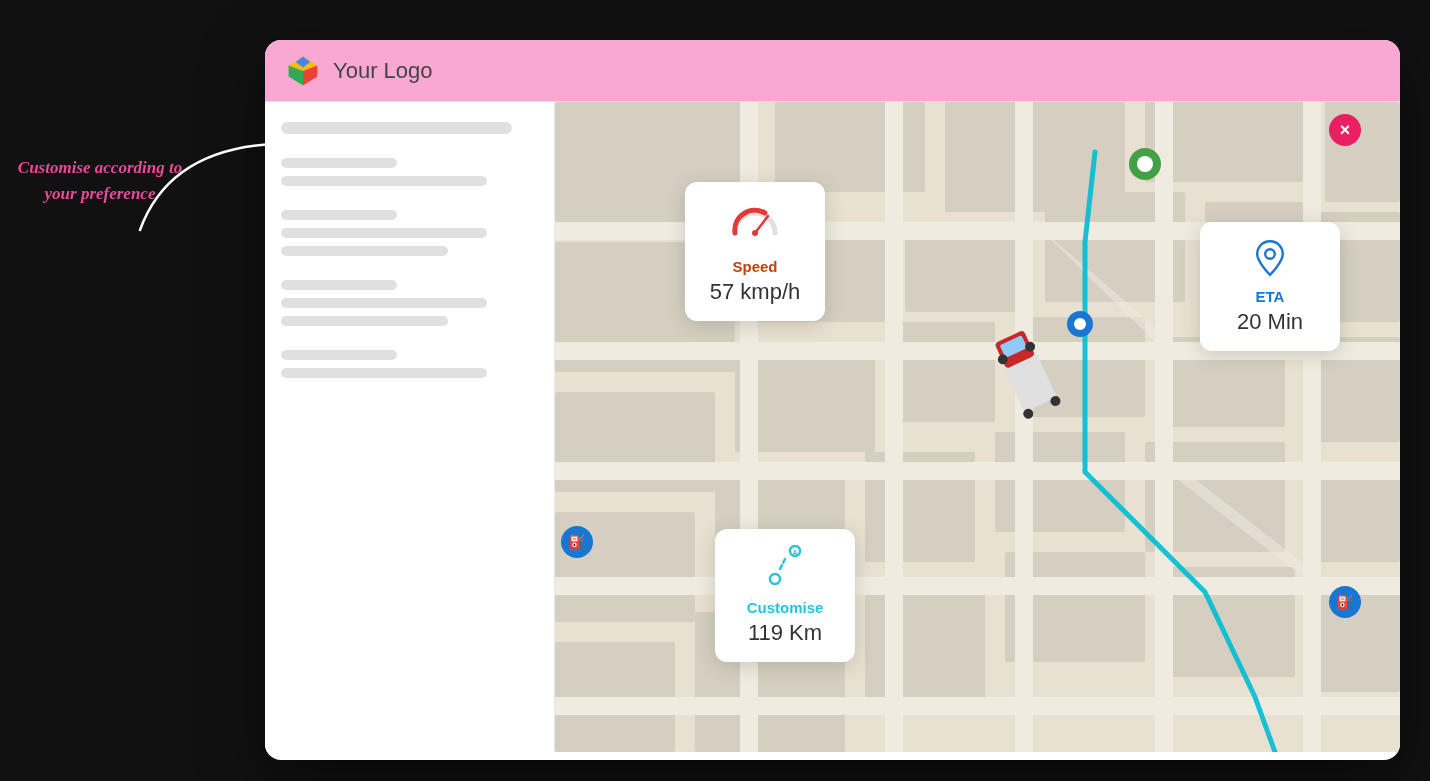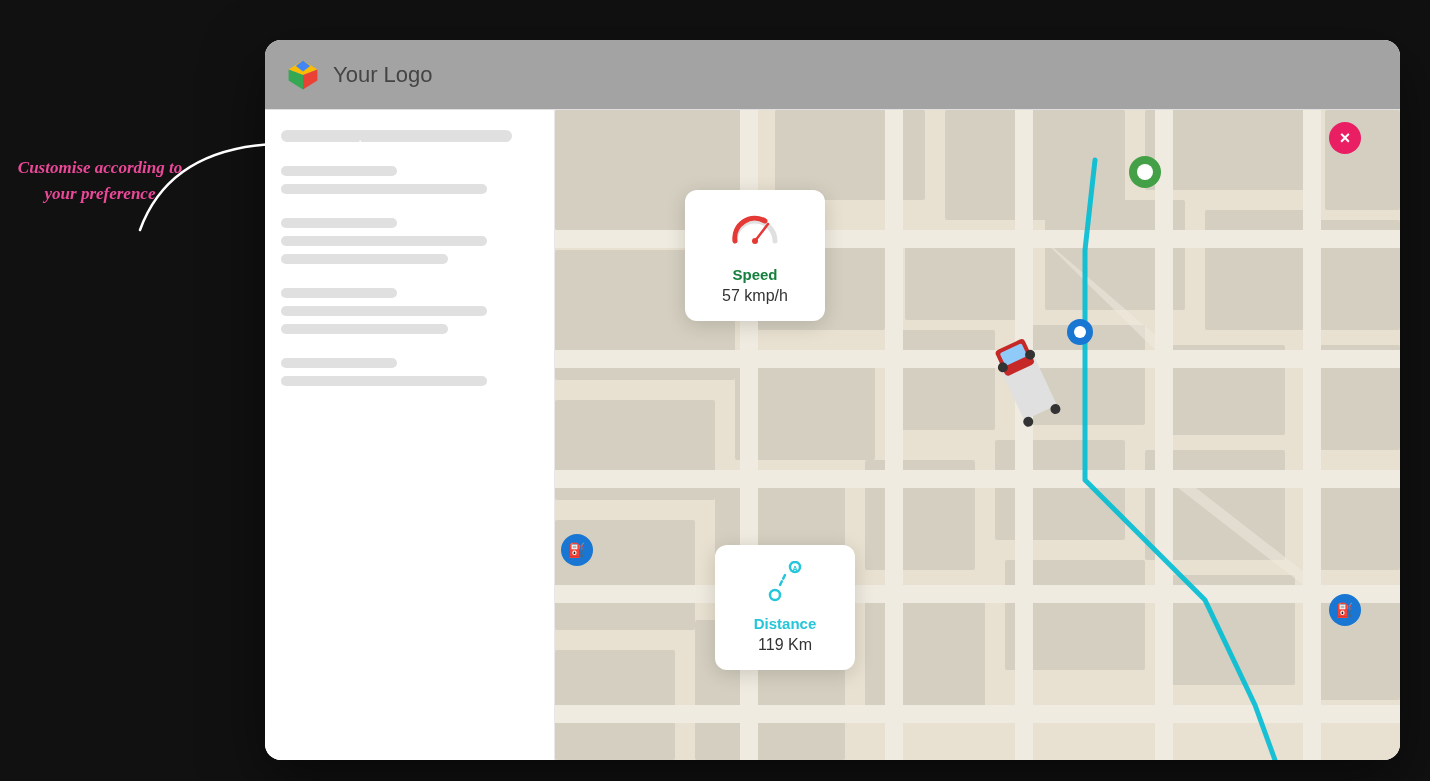--- a/index.html
+++ b/index.html
@@ -42,22 +42,22 @@
       width: 1135px;
       height: 720px;
       background: white;
       border-radius: 16px;
       overflow: hidden;
       box-shadow: 0 20px 60px rgba(0,0,0,0.5);
     }
 
     
     .navbar {
-      height: 70px;
-      background: #a3a3a3;
+      height: 62px;
+      background: #f9a8d4;
       border-bottom: 1px solid #e0e0e0;
       display: flex;
       align-items: center;
       padding: 0 20px;
       gap: 12px;
     }
 
     .logo-icon {
       width: 36px;
       height: 36px;
@@ -138,21 +138,21 @@
       text-align: center;
     }
 
     .info-card-title {
       font-size: 15px;
       font-weight: 600;
       margin-top: 6px;
     }
 
     .info-card-value {
-      font-size: 16px;
+      font-size: 22px;
       font-weight: 500;
       color: #333;
       margin-top: 4px;
     }
 
     .speed-card {
       top: 80px;
       left: 130px;
     }
 
@@ -343,34 +343,42 @@
         </g>
       </svg>
 
       <div class="info-card speed-card">
         <svg class="speedometer-icon" viewBox="0 0 50 50">
           <path d="M 5 35 A 20 20 0 0 1 45 35" stroke="#e0e0e0" stroke-width="5" fill="none" stroke-linecap="round"></path>
           <path d="M 5 35 A 20 20 0 0 1 35 15" stroke="#e53935" stroke-width="5" fill="none" stroke-linecap="round"></path>
           <circle cx="25" cy="35" r="3" fill="#e53935"></circle>
           <line x1="25" y1="35" x2="38" y2="18" stroke="#e53935" stroke-width="2.5" stroke-linecap="round"></line>
         </svg>
-        <div class="info-card-title" style="color:#15803d;">Speed</div>
+        <div class="info-card-title" style="color:#c2410c;">Speed</div>
         <div class="info-card-value">57 kmp/h</div>
       </div>
 
+      <div class="info-card eta-card">
+        <svg class="eta-icon" viewBox="0 0 40 50">
+          <path d="M 20 4 C 10 4 4 12 4 20 C 4 30 20 46 20 46 C 20 46 36 30 36 20 C 36 12 30 4 20 4 Z" fill="none" stroke="#1976D2" stroke-width="3"></path>
+          <circle cx="20" cy="20" r="6" fill="none" stroke="#1976D2" stroke-width="3"></circle>
+        </svg>
+        <div class="info-card-title" style="color:#1976D2;">ETA</div>
+        <div class="info-card-value">20 Min</div>
+      </div>
 
       <div class="info-card distance-card">
         <svg class="distance-icon" viewBox="0 0 44 44">
 
           <circle cx="32" cy="6" r="5" fill="none" stroke="#26C6DA" stroke-width="2.5"></circle>
           <text x="32" y="10" text-anchor="middle" font-size="7" fill="#26C6DA" font-weight="bold">A</text>
 
           <line x1="22" y1="14" x2="16" y2="26" stroke="#26C6DA" stroke-width="2.5" stroke-dasharray="4,3" stroke-linecap="round"></line>
 
           <circle cx="12" cy="34" r="5" fill="none" stroke="#26C6DA" stroke-width="2.5"></circle>
         </svg>
-        <div class="info-card-title" style="color:#26C6DA;">Distance</div>
+        <div class="info-card-title" style="color:#26C6DA;">Customise</div>
         <div class="info-card-value">119 Km</div>
       </div>
 
     </div>
   </div>
 </div>
 
 </body></html>

